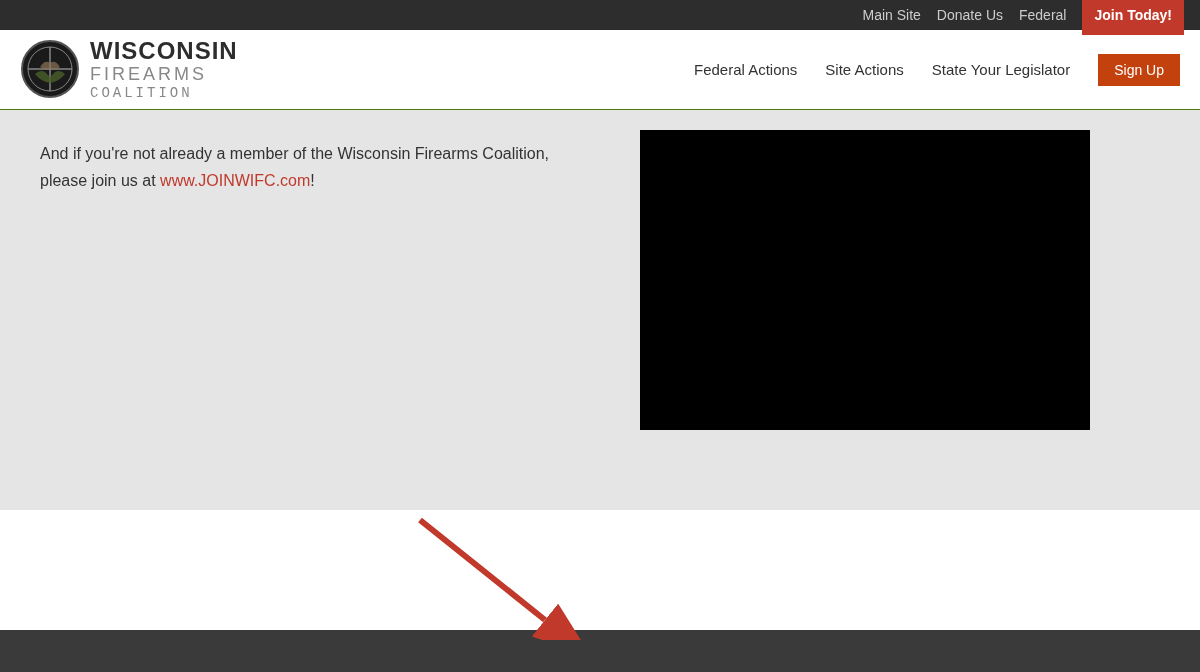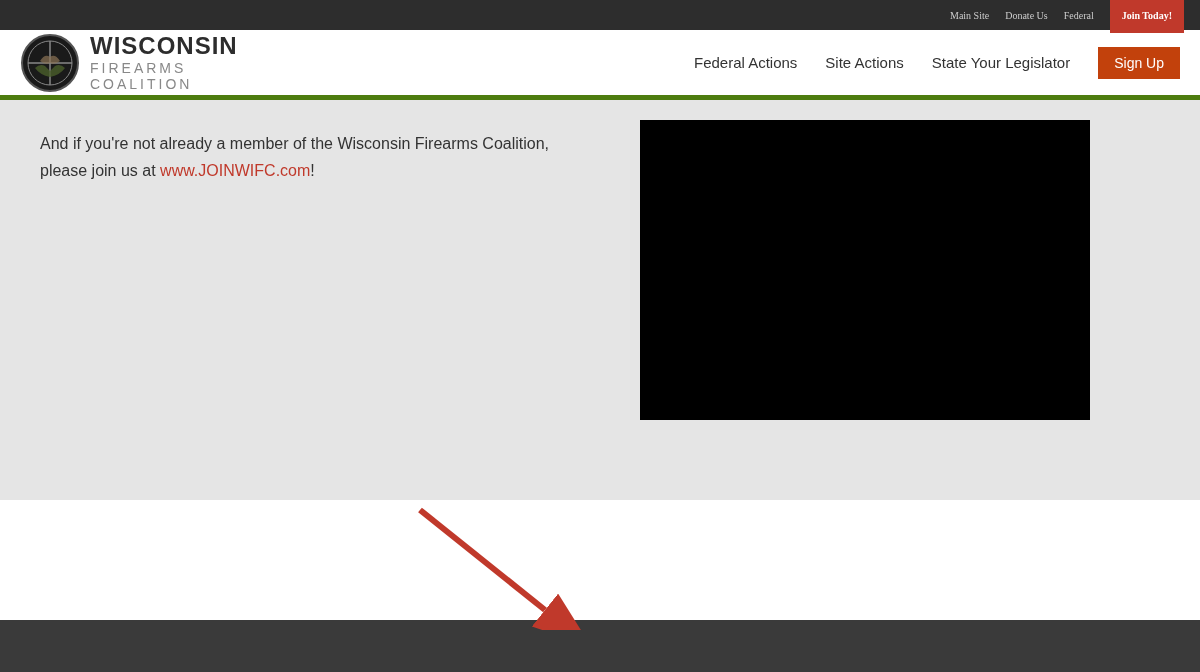--- a/index.html
+++ b/index.html
@@ -10,39 +10,39 @@
       background: #2d2d2d;
       height: 30px;
       display: flex;
       align-items: center;
       justify-content: flex-end;
       padding: 0 16px;
       gap: 16px;
     }
     .top-bar a {
       color: #ccc;
-      font-size: 10px;
-      text-decoration: none;
-      font-family: Liberation Serif, serif;
+      font-size: 14px;
+      text-decoration: none;
+      font-family: Liberation Sans, sans-serif;
     }
     .join-btn {
       background: #c0392b;
       color: #fff !important;
       padding: 12px 12px;
       font-size: 13px;
       font-weight: bold;
       text-decoration: none;
       font-family: Arial, sans-serif;
     }
 
     
     .main-nav {
       background: #fff;
-      border-bottom: 5px solid #4d7c0f;
-      height: 70px;
+      border-bottom: 1px solid #4d7c0f;
+      height: 80px;
       display: flex;
       align-items: center;
       padding: 0 20px;
     }
     .logo-area {
       display: flex;
       align-items: center;
       gap: 10px;
       flex-shrink: 0;
     }
@@ -56,30 +56,30 @@
     }
     .logo-text .wisconsin {
       font-size: 24px;
       font-weight: 900;
       color: #2d2d2d;
       font-family: Arial Black, Arial, sans-serif;
       letter-spacing: 1px;
       line-height: 1.1;
     }
     .logo-text .firearms {
-      font-size: 14px;
+      font-size: 18px;
       color: #888;
       font-family: Arial, sans-serif;
       letter-spacing: 3px;
       text-transform: uppercase;
     }
     .logo-text .coalition {
       font-size: 14px;
       color: #888;
-      font-family: Liberation Sans, sans-serif;
+      font-family: Liberation Mono, monospace;
       letter-spacing: 3px;
       text-transform: uppercase;
     }
     .nav-links {
       margin-left: auto;
       display: flex;
       align-items: center;
       gap: 28px;
     }
     .nav-links a {

